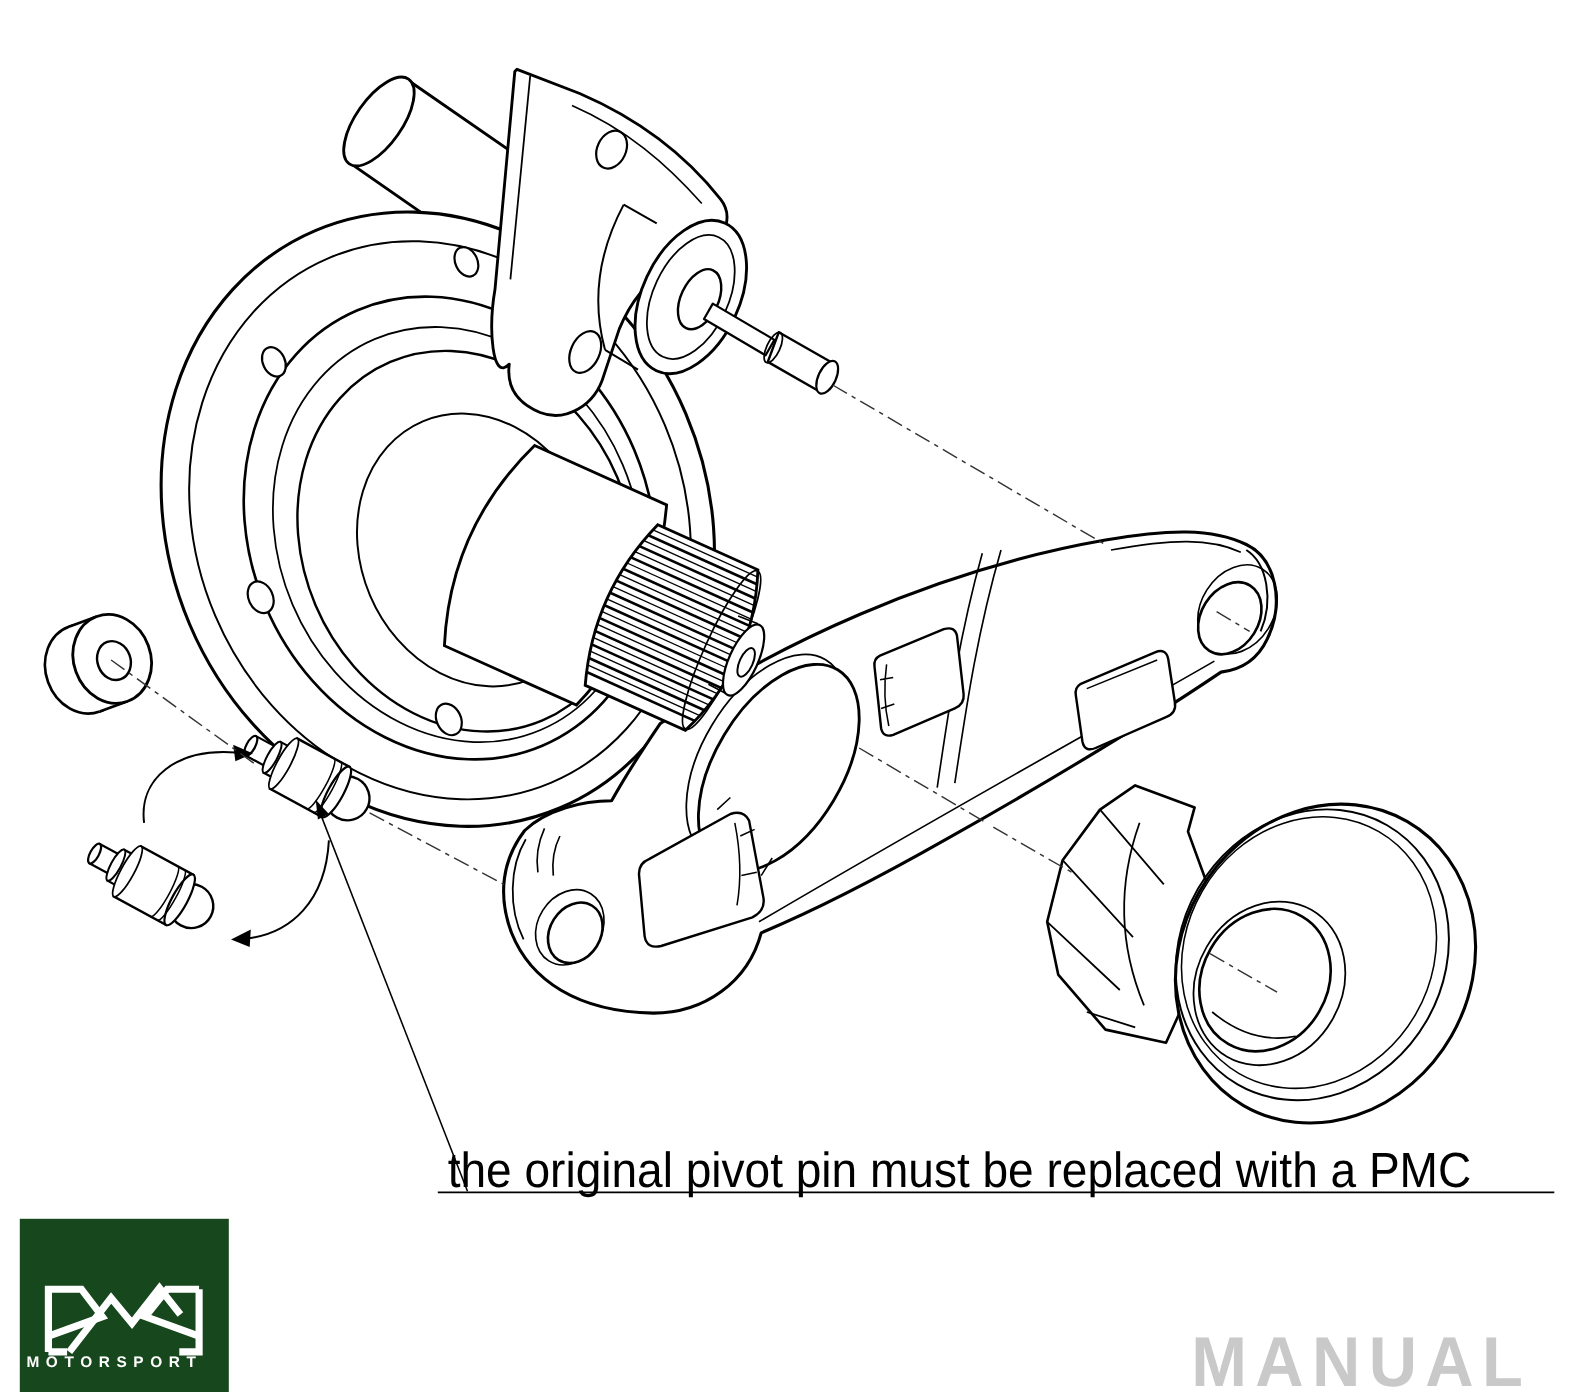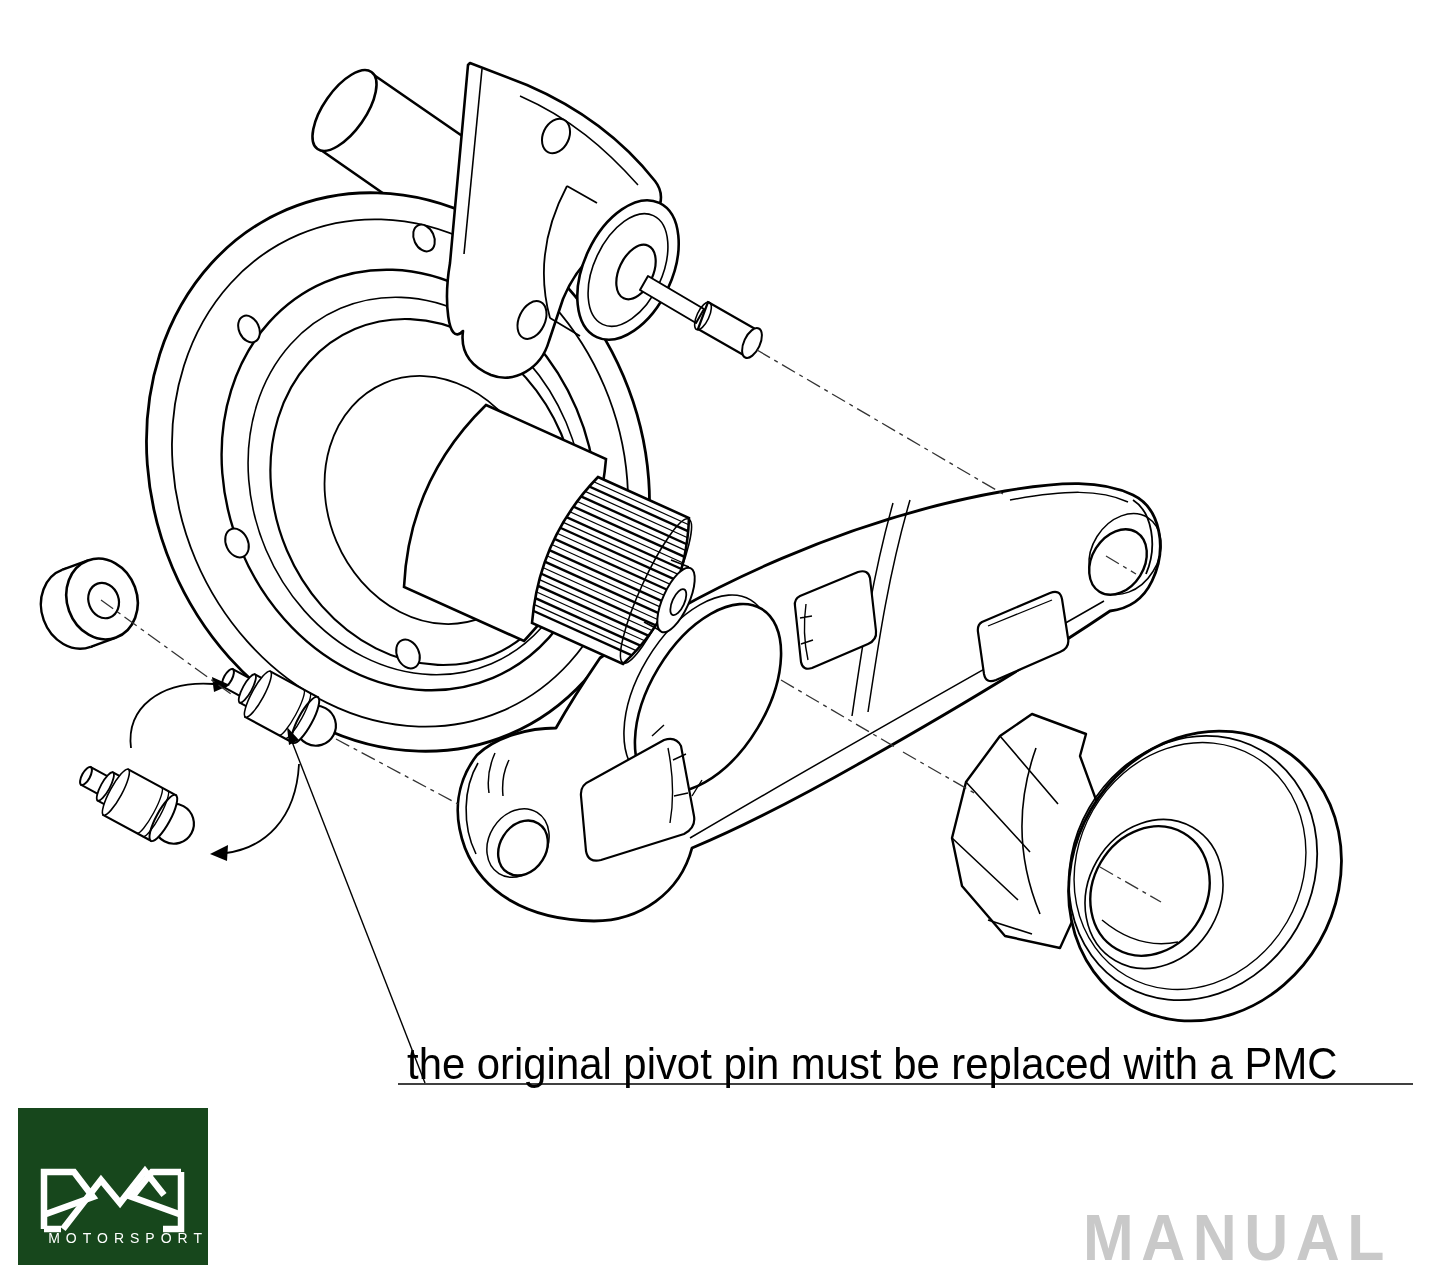--- a/index.html
+++ b/index.html
@@ -6,22 +6,22 @@
   .page{position:relative;width:1445px;height:1265px;background:#fff;overflow:hidden;
         font-family:"Liberation Sans",sans-serif;margin-top:48px;}
   .diagram-svg{position:absolute;left:0;top:0;}
   .caption{position:absolute;left:407px;top:990px;font-size:45px;color:#000;
            white-space:nowrap;transform:scaleX(0.93);transform-origin:left top;
            letter-spacing:0px;}
   .manual{position:absolute;left:1083px;top:1153px;font-size:64px;font-weight:700;
           color:#c9c9c9;letter-spacing:8px;white-space:nowrap;transform:scaleX(0.95);
           transform-origin:left top;}
   .logo{position:absolute;left:18px;top:1060px;width:190px;height:187px;background:#17471c;}
-  .logo-sub{position:absolute;left:0;top:122px;width:100%;text-align:right;color:#ffffff;
-            font-size:14px;font-weight:400;letter-spacing:6px;text-indent:6px;}
+  .logo-sub{position:absolute;left:0;top:122px;width:100%;text-align:left;color:#ffffff;
+            font-size:14px;font-weight:700;letter-spacing:6px;text-indent:6px;}
   svg{display:block;}
 </style>
 </head>
 <body>
 
 <div class="page">
 
 <svg class="diagram-svg" width="1445" height="1265" viewBox="0 0 1445 1265">
   <defs>
     <clipPath id="splineClip">

